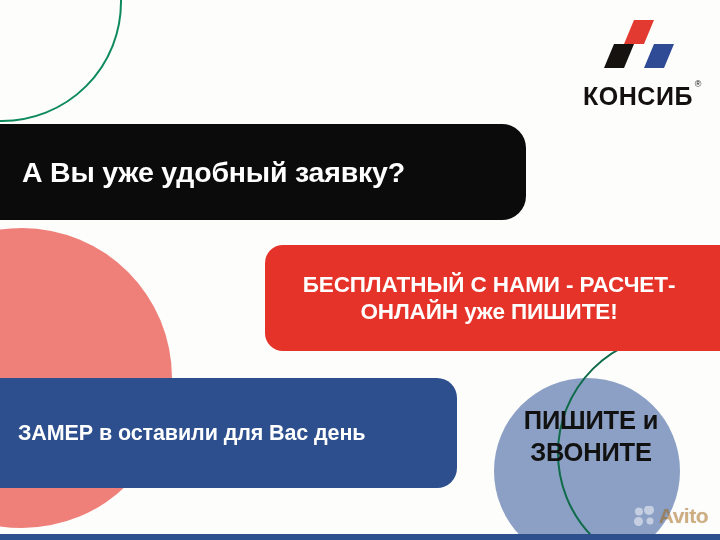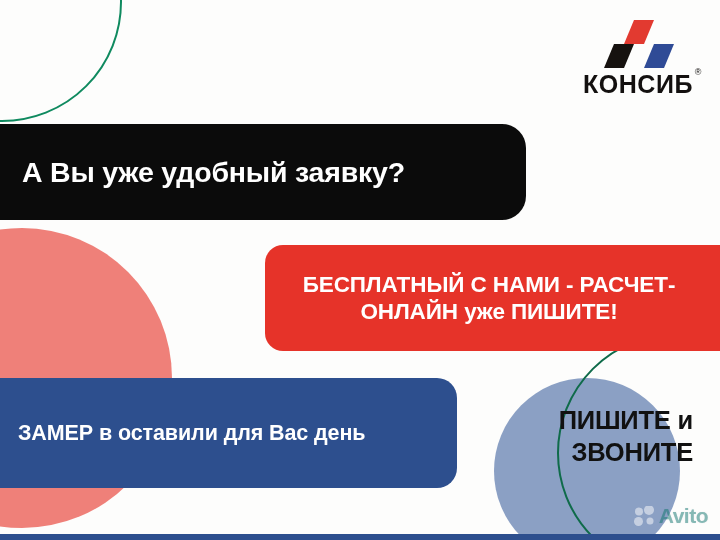--- a/index.html
+++ b/index.html
@@ -76,21 +76,21 @@
   #logo-mark svg { display: block; margin: 0 auto; }
   #logo-wordmark {
     position: relative;
     display: inline-block;
     font-family: "Liberation Sans", sans-serif;
     font-weight: bold;
     font-size: 25px;
     letter-spacing: 0.5px;
     color: #13100f;
     line-height: 1;
-    margin-top: 2px;
+    margin-top: 14px;
   }
   #logo-reg {
     position: absolute;
     top: -4px;
     right: -9px;
     font-size: 9px;
     font-weight: normal;
     color: #13100f;
   }
 
@@ -151,21 +151,21 @@
     font-size: 21.5px;
     letter-spacing: -0.1px;
   }
 
   
   #callout-phone {
     position: absolute;
     left: 489px;
     top: 404px;
     width: 204px;
-    text-align: right;
+    text-align: center;
     color: #111111;
     font-weight: bold;
     font-size: 25.5px;
     line-height: 1.26;
     letter-spacing: -0.2px;
   }
 
   
   #avito-watermark {
     position: absolute;
@@ -174,21 +174,21 @@
     display: flex;
     align-items: center;
     gap: 3px;
     opacity: 0.5;
   }
   #avito-watermark .avito-dots { display: block; }
   #avito-watermark .avito-word {
     font-family: "Liberation Sans", sans-serif;
     font-size: 21px;
     font-weight: bold;
-    color: #0f766e;
+    color: #a16207;
     letter-spacing: -0.5px;
     text-shadow: 0 0 1px rgba(120,130,150,0.55);
   }
 </style>
 </head>
 <body>
 
 <div id="poster">
 
   <div class="deco" id="green-ring-top"></div>

